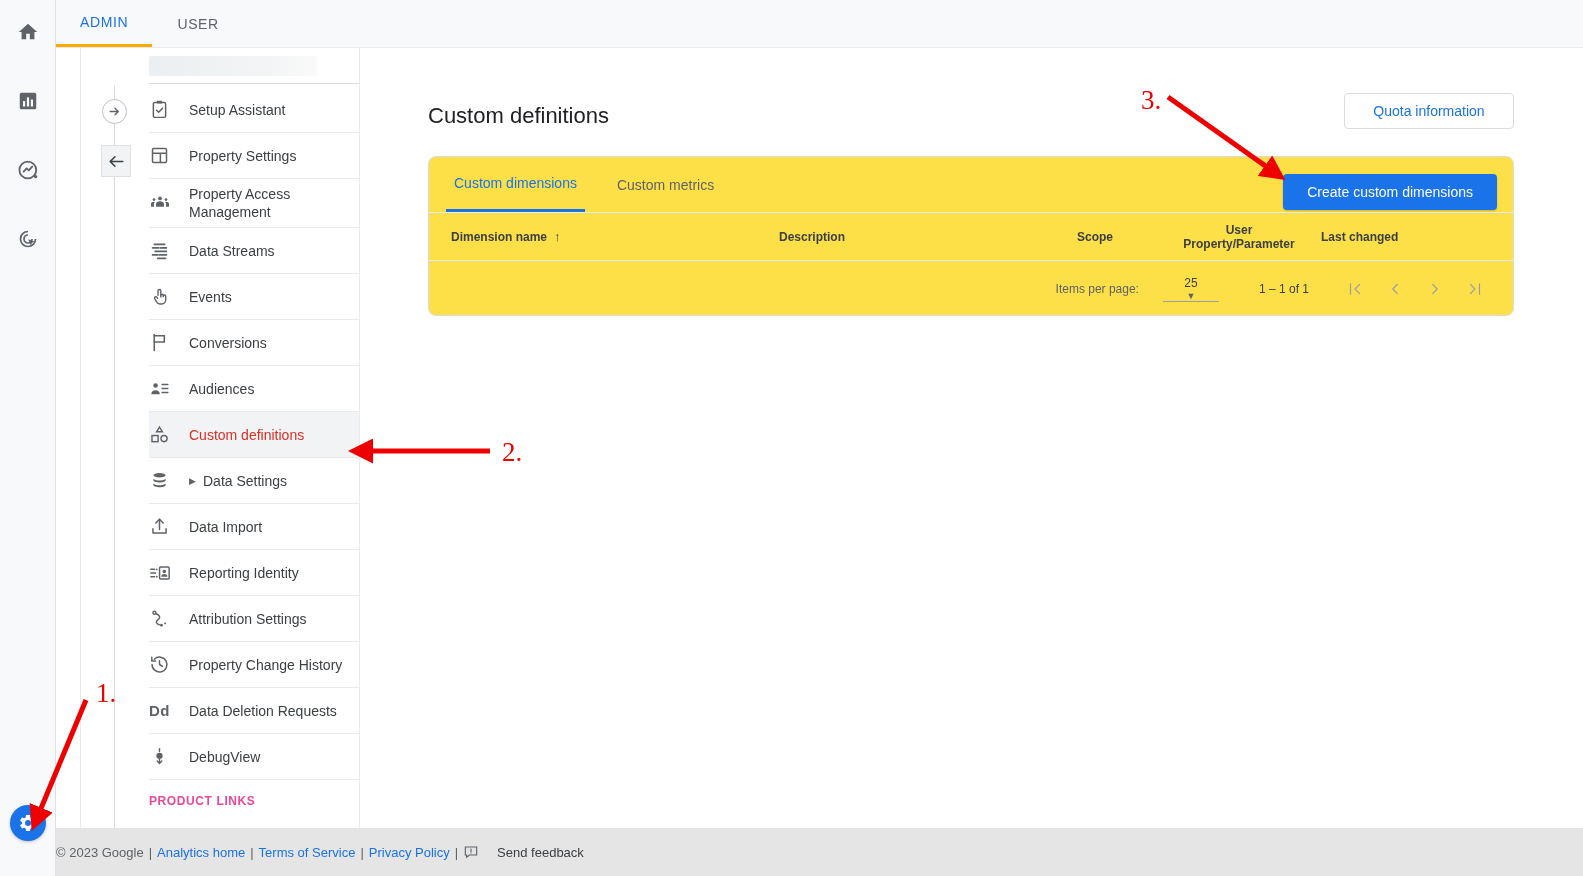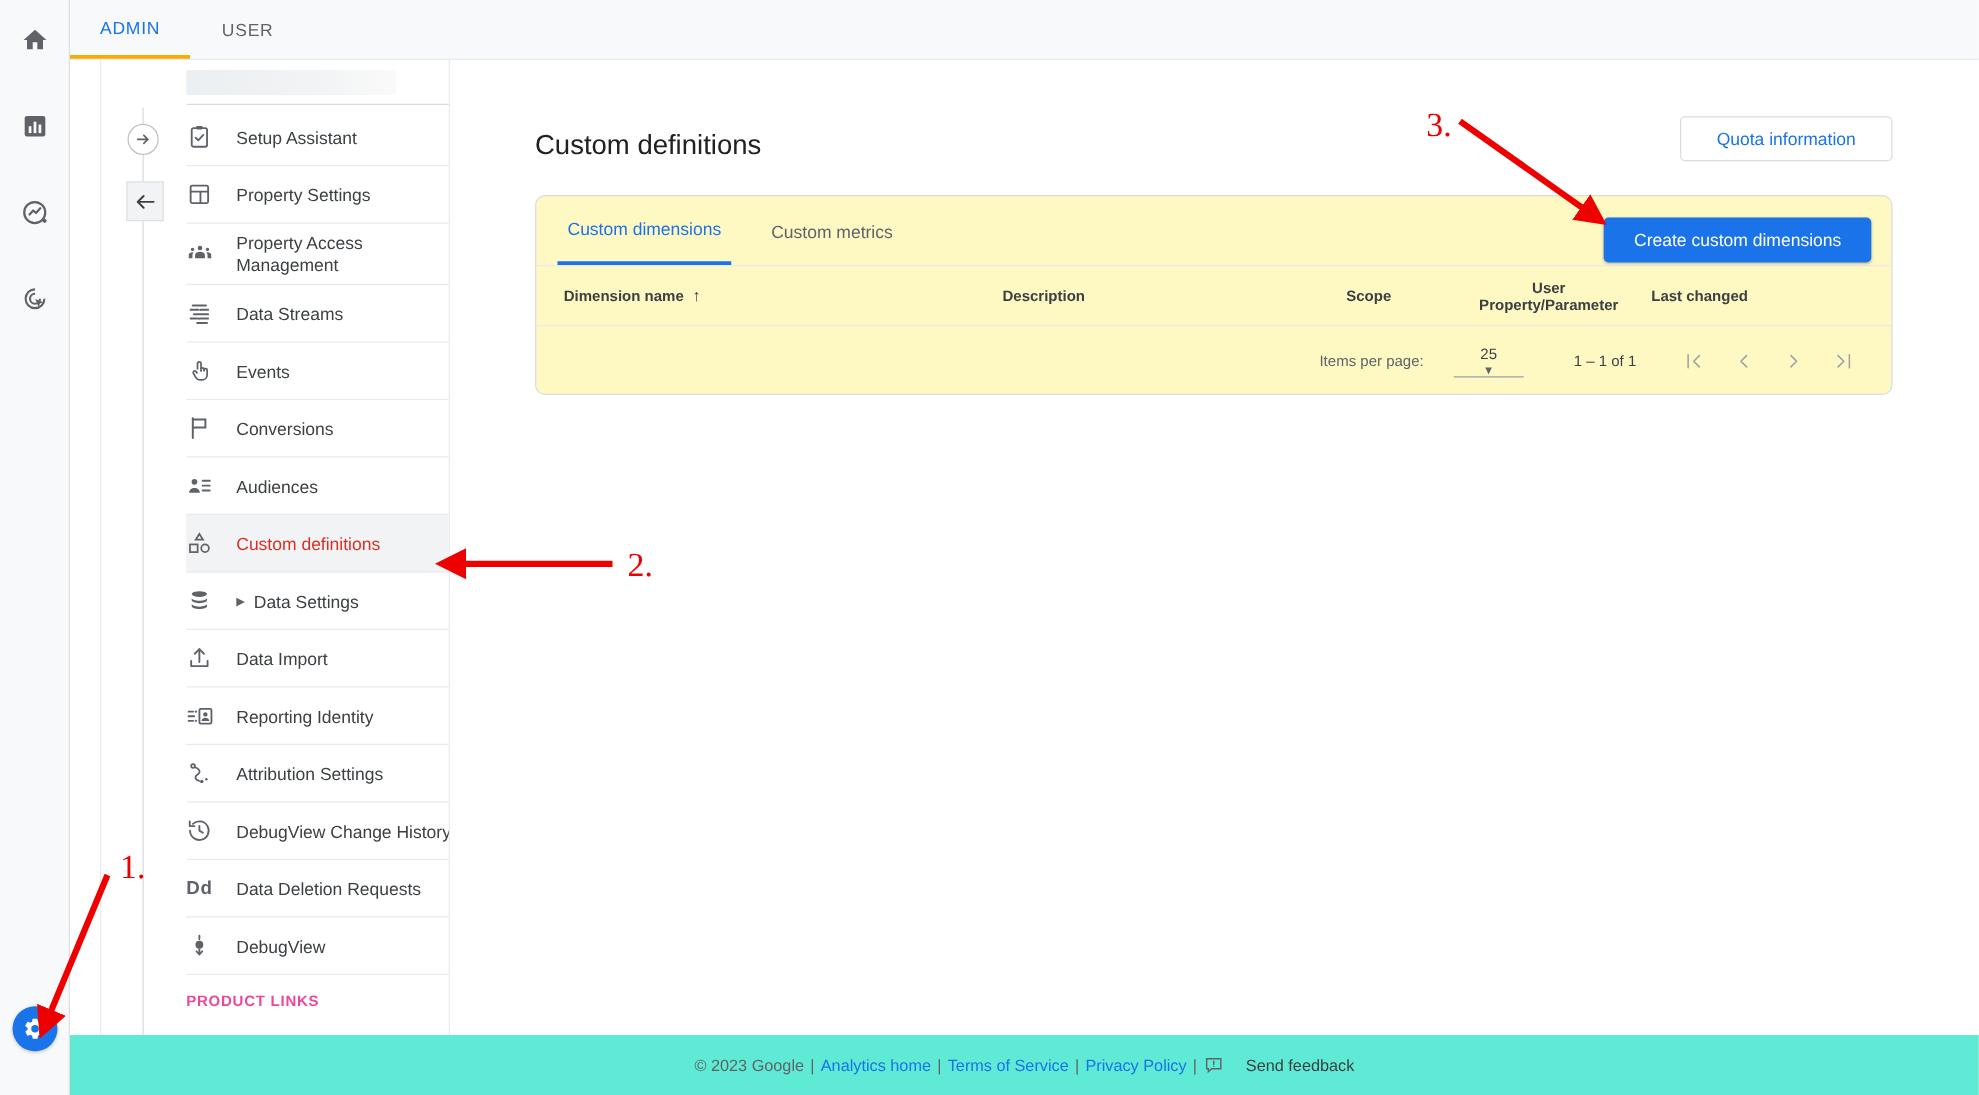--- a/index.html
+++ b/index.html
@@ -125,21 +125,21 @@
   #quota-btn {
     position: absolute; left: 984px; top: 45px;
     width: 170px; height: 36px; border-radius: 4px;
     border: 1px solid #dadce0; background: #fff;
     color: #1a73e8; font-size: 14px; font-weight: 500;
     display: flex; align-items: center; justify-content: center;
   }
   #card {
     position: absolute; left: 68px; top: 108px;
     width: 1086px; height: 160px;
-    border: 1px solid #dadce0; border-radius: 8px; background: #fef9c3;
+    border: 1px solid #dadce0; border-radius: 8px; background: #fde047;
   }
   #tabs-row {
     position: absolute; left: 0; top: 0; width: 100%; height: 56px;
     display: flex; align-items: center; padding-left: 17px;
     border-bottom: 1px solid #e8eaed;
   }
   .card-tab {
     height: 55px; display: flex; align-items: center;
     padding: 0 8px; margin-right: 24px;
     font-size: 14px; color: #5f6368; font-weight: 500;
@@ -154,21 +154,21 @@
   }
   #thead {
     position: absolute; left: 0; top: 56px; width: 100%; height: 48px;
     border-bottom: 1px solid #e8eaed;
     display: flex; align-items: center;
     font-size: 12px; font-weight: 700; color: #3c4043;
   }
   .th { display: flex; align-items: center; }
   .th-sort { margin-left: 7px; font-size: 13px; font-weight: 400; }
   #th-dim   { left: 22px;  width: 300px; position: absolute; }
-  #th-desc  { left: 350px; width: 280px; position: absolute; margin-left: 23px; }
+  #th-desc  { left: 350px; width: 280px; position: absolute; }
   #th-scope { left: 648px; width: 120px; position: absolute; }
   #th-prop  { left: 730px; width: 160px; position: absolute;
               justify-content: center; text-align: center; line-height: 14px;
               display: block; }
   #th-last  { left: 892px; width: 160px; position: absolute; }
   #tbody-empty {
     position: absolute; left: 0; top: 104px; width: 100%; height: 55px;
     display: flex; align-items: center; justify-content: flex-end;
     padding-right: 18px;
     font-size: 12px; color: #5f6368;
@@ -184,22 +184,22 @@
   #range-label { margin-left: 40px; font-size: 12px; color: #3c4043; }
   .pg-btn {
     width: 40px; height: 40px; display: flex;
     align-items: center; justify-content: center; color: #9aa0a6;
   }
   #pg-first { margin-left: 26px; }
 
   
   #footer {
     position: absolute; left: 56px; top: 828px;
-    width: 1527px; height: 48px; background: #5eead4;
-    display: flex; align-items: center; justify-content: center;
+    width: 1527px; height: 48px; background: #e5e5e5;
+    display: flex; align-items: center; justify-content: flex-start;
     font-size: 13px; color: #5f6368;
   }
   #footer a, #footer .flink { color: #1a73e8; text-decoration: none; }
   #footer .sep { margin: 0 5px; }
   #feedback { display: flex; align-items: center; gap: 18px; color: #3c4043; }
 
   
   #annot { position: absolute; left: 0; top: 0; width: 1583px; height: 876px;
            pointer-events: none; }
   .anum {
@@ -409,21 +409,21 @@
     </div>
 
     <div class="nav-item">
       <span class="ni-icon">
         <svg width="21" height="21" viewBox="0 0 24 24" fill="none" stroke="currentColor" stroke-width="1.7" stroke-linecap="round" stroke-linejoin="round">
           <path d="M3.5 12a8.5 8.5 0 1 0 2.6-6.1"></path>
             <path d="M3.2 3.6v4.3h4.3"></path>
             <path d="M12 7.6V12l3.2 2"></path>
         </svg>
       </span>
-      <span class="ni-label">DebugView Change History</span>
+      <span class="ni-label">Property Change History</span>
     </div>
 
     <div class="nav-item">
       <span class="ni-icon" style="font-size:15px;font-weight:700;color:#5f6368;letter-spacing:.5px;">Dd</span>
       <span class="ni-label">Data Deletion Requests</span>
     </div>
 
     <div class="nav-item">
       <span class="ni-icon">
         <svg width="21" height="21" viewBox="0 0 24 24" fill="none" stroke="currentColor" stroke-width="1.7" stroke-linecap="round">

